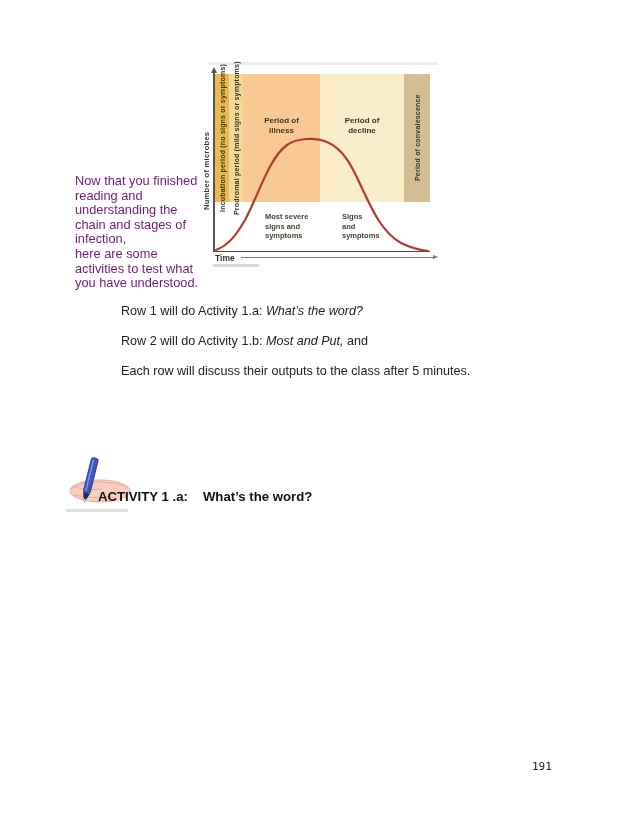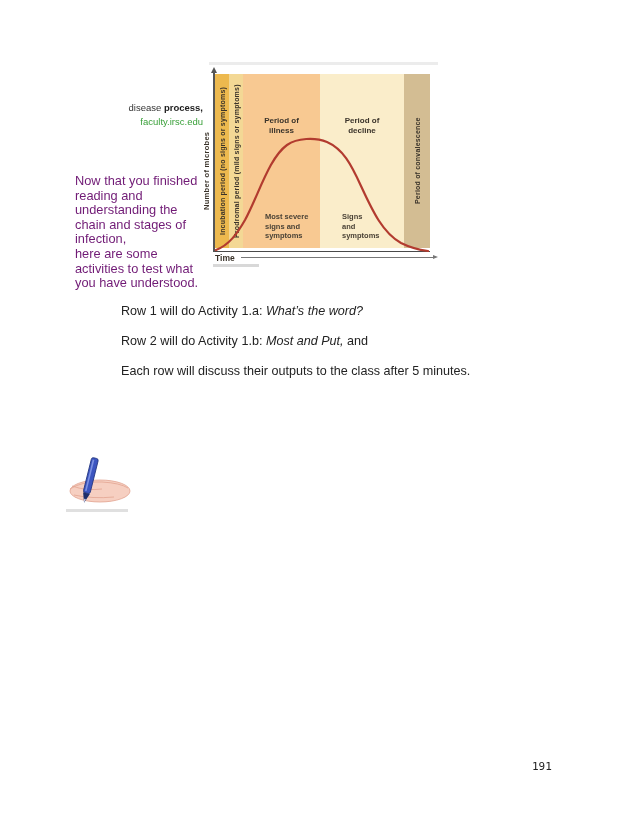--- a/index.html
+++ b/index.html
@@ -5,21 +5,21 @@
   * { margin:0; padding:0; box-sizing:border-box; }
   html,body { background:#ffffff; }
   .page {
     position:relative; width:638px; height:826px; background:#ffffff;
     font-family:"Liberation Sans", sans-serif; color:#2b2b2b; overflow:hidden;
   }
   
   .figure { position:absolute; left:205px; top:62px; width:234px; height:210px; }
   .fig-top-edge { position:absolute; left:4px; top:0; width:229px; height:3px; background:#ececec; }
   .plot { position:absolute; left:10px; top:12px; width:215px; height:178px; border-bottom:1.6px solid #4a4a4a; }
-  .band { position:absolute; top:0; height:174px; }
+  .band { position:absolute; top:0; height:128px; }
   .band-1 { left:0;    width:14px; background:#edb94e; }
   .band-2 { left:14px; width:14px; background:#f3d895; }
   .band-3 { left:28px; width:77px; background:#f8c992; }
   .band-4 { left:105px; width:84px; background:#faedca; }
   .band-5 { left:189px; width:26px; background:#d3bd93; }
   .vlabel {
     position:absolute; top:0; bottom:0; left:0; right:0;
     display:flex; align-items:center; justify-content:center;
     writing-mode:vertical-rl; transform:rotate(180deg);
     font-size:7px; font-weight:bold; color:#3a332a; letter-spacing:.2px; white-space:nowrap;
@@ -110,24 +110,20 @@
         <path d="M 1 176 C 14 171 22 160 30 146 C 44 120 54 84 72 71 C 82 64 100 63 112 68 C 128 75 136 90 146 112 C 158 138 168 159 186 169 C 196 174 205 176 213 177" fill="none" stroke="#b23b2f" stroke-width="2.2" stroke-linecap="round"></path>
       </svg>
     </div>
 
     <div class="xaxis-time">Time</div>
     <div class="xaxis-line"></div>
     <div class="xaxis-arrow"></div>
     <div class="fig-microtext"></div>
   </div>
 
-  <div class="credit">
-    <span>disease </span><b>process,</b><br>
-    <span class="credit-link">faculty.irsc.edu</span>
-  </div>
 
   <div class="intro">Now that you finished
 reading and
 understanding the
 chain and stages of
 infection,
 here are some
 activities to test what
 you have understood.</div>
 
@@ -143,16 +139,19 @@
     <path d="M 12 40 Q 30 44 52 42" fill="none" stroke="#e2a492" stroke-width="0.8"></path>
     <path d="M 10 31 Q 24 36 40 34" fill="none" stroke="#e2a492" stroke-width="0.8"></path>
     <g transform="rotate(14 24 40)">
       <rect x="20.5" y="2" width="7" height="36" rx="2" fill="#3c55c0" stroke="#22357e" stroke-width="0.8"></rect>
       <rect x="22" y="4" width="1.6" height="32" fill="#7d92e2"></rect>
       <polygon points="20.5,38 27.5,38 24,48" fill="#1d2d6b"></polygon>
       <polygon points="23.2,44 24.8,44 24,48" fill="#e8ecfa"></polygon>
     </g>
   </svg>
   <div class="icon-microtext"></div>
+  <div class="activity-heading">
+    <span class="lbl">ACTIVITY 1 .a:</span><span>What’s the word?</span>
+  </div>
 
   <div class="page-number">191</div>
 
 </div>
 
 </body></html>

